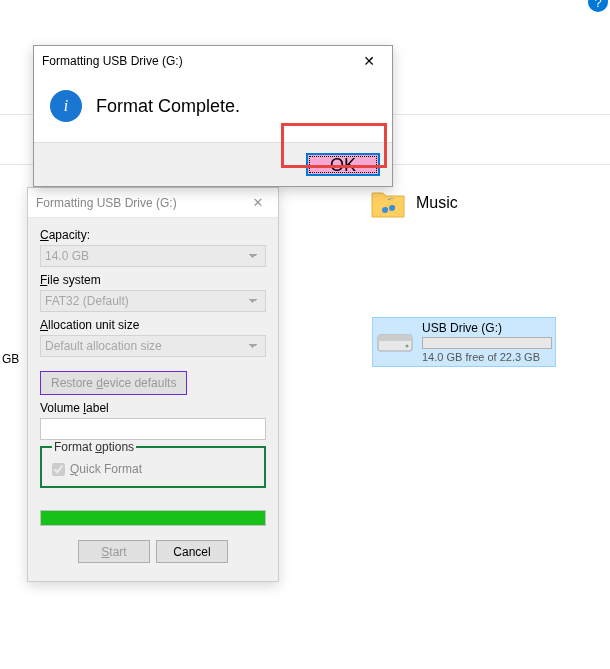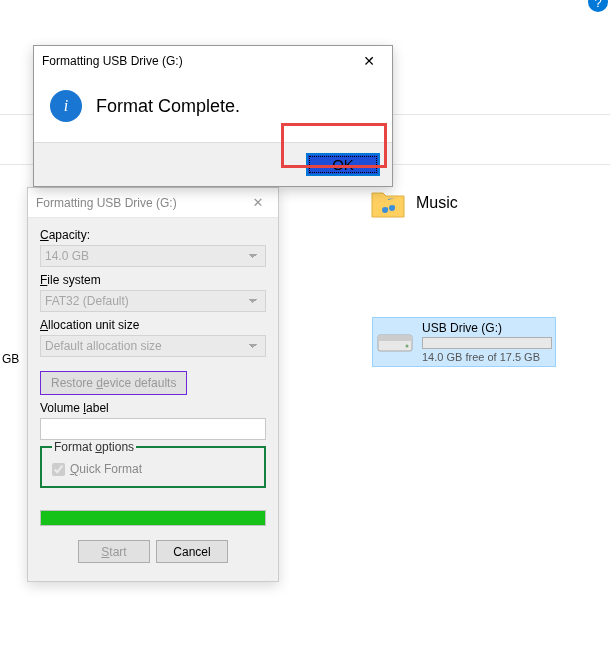--- a/index.html
+++ b/index.html
@@ -21,21 +21,21 @@
     .horiz-line { position: absolute; left: 0; right: 0; height: 1px; background: #e6e6e6; }
     
     
     .msg-dialog { position: absolute; top: 45px; left: 33px; width: 360px; background: #fff; border: 1px solid #999; box-shadow: 0 4px 12px rgba(0,0,0,0.2); z-index: 30; }
     .msg-titlebar { height: 30px; display: flex; align-items: center; justify-content: space-between; padding: 0 8px; font-size: 12px; }
     .msg-close { width: 30px; height: 30px; display: flex; align-items: center; justify-content: center; cursor: pointer; font-size: 14px; }
     .msg-body { display: flex; align-items: center; padding: 14px 16px 20px 16px; background: #fff; }
     .info-icon { width: 32px; height: 32px; border-radius: 50%; background: #1976d2; color: #fff; display: flex; align-items: center; justify-content: center; font-family: Georgia, serif; font-style: italic; font-size: 16px; margin-right: 14px; }
     .msg-text { font-size: 18px; color: #000; }
     .msg-footer { background: #f0f0f0; padding: 10px 12px; display: flex; justify-content: flex-end; border-top: 1px solid #ddd; }
-    .ok-btn { width: 74px; height: 23px; background: #1d4ed8; border: 2px solid #0078d7; outline: 1px dotted #000; outline-offset: -4px; font-size: 15px; cursor: pointer; }
+    .ok-btn { width: 74px; height: 23px; background: #f9a8d4; border: 2px solid #0078d7; outline: 1px dotted #000; outline-offset: -4px; font-size: 18px; cursor: pointer; }
     .ok-highlight { position: absolute; top: 123px; left: 281px; width: 106px; height: 45px; border: 3px solid #e74444; z-index: 31; pointer-events: none; }
     
     
     .fmt-dialog { position: absolute; top: 187px; left: 27px; width: 252px; background: #f0f0f0; border: 1px solid #ccc; box-shadow: 0 4px 12px rgba(0,0,0,0.15); z-index: 20; }
     .fmt-titlebar { height: 30px; display: flex; align-items: center; justify-content: space-between; padding: 0 8px; font-size: 12px; color: #888; background: #fff; border-bottom: 1px solid #e8e8e8; }
     .fmt-close { width: 24px; height: 24px; display: flex; align-items: center; justify-content: center; color: #999; cursor: pointer; font-size: 13px; }
     .fmt-body { padding: 10px 12px; }
     .fmt-label { font-size: 12px; color: #000; margin-bottom: 3px; margin-top: 6px; }
     .fmt-label:first-child { margin-top: 0; }
     .fmt-label .ul { text-decoration: underline; }
@@ -77,21 +77,21 @@
     <div class="drive-icon">
       <svg viewBox="0 0 38 30">
         <rect x="2" y="10" width="34" height="16" rx="2" fill="#e8e8e8" stroke="#aaa"></rect>
         <rect x="2" y="10" width="34" height="6" rx="2" fill="#ccc"></rect>
         <circle cx="31" cy="21" r="1.5" fill="#7a7"></circle>
       </svg>
     </div>
     <div class="drive-text">
       <div class="drive-name">USB Drive (G:)</div>
       <div class="drive-bar"></div>
-      <div class="drive-free">14.0 GB free of 17.5 GB</div>
+      <div class="drive-free">14.0 GB free of 22.3 GB</div>
     </div>
   </div>
 
   <span class="gb-label">GB</span>
 </div>
 
 <div class="fmt-dialog">
   <div class="fmt-titlebar">
     <span>Formatting USB Drive (G:)</span>
     <div class="fmt-close">✕</div>

